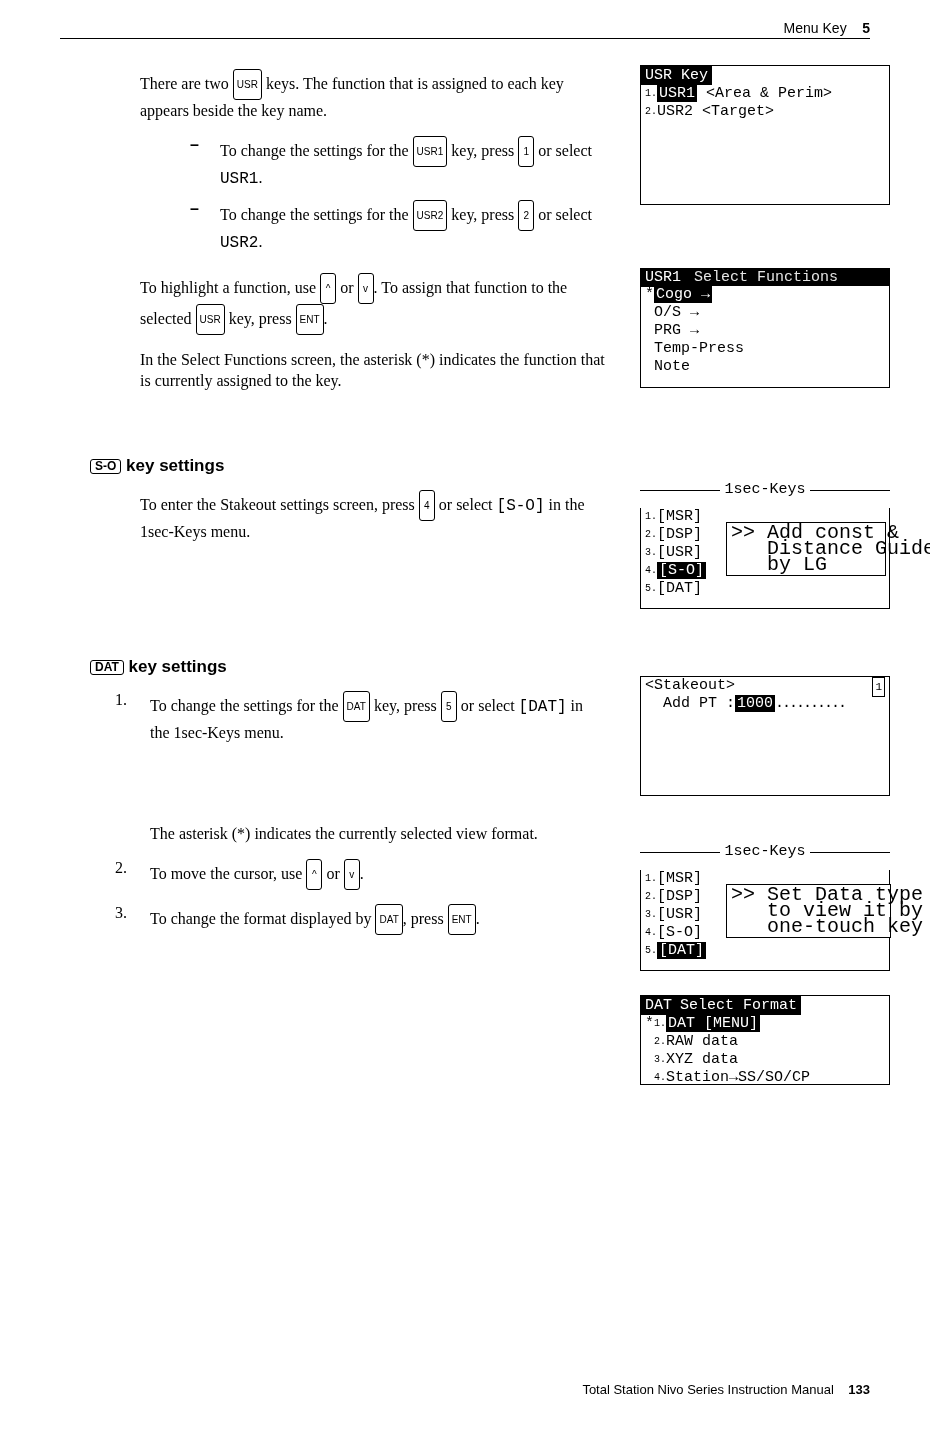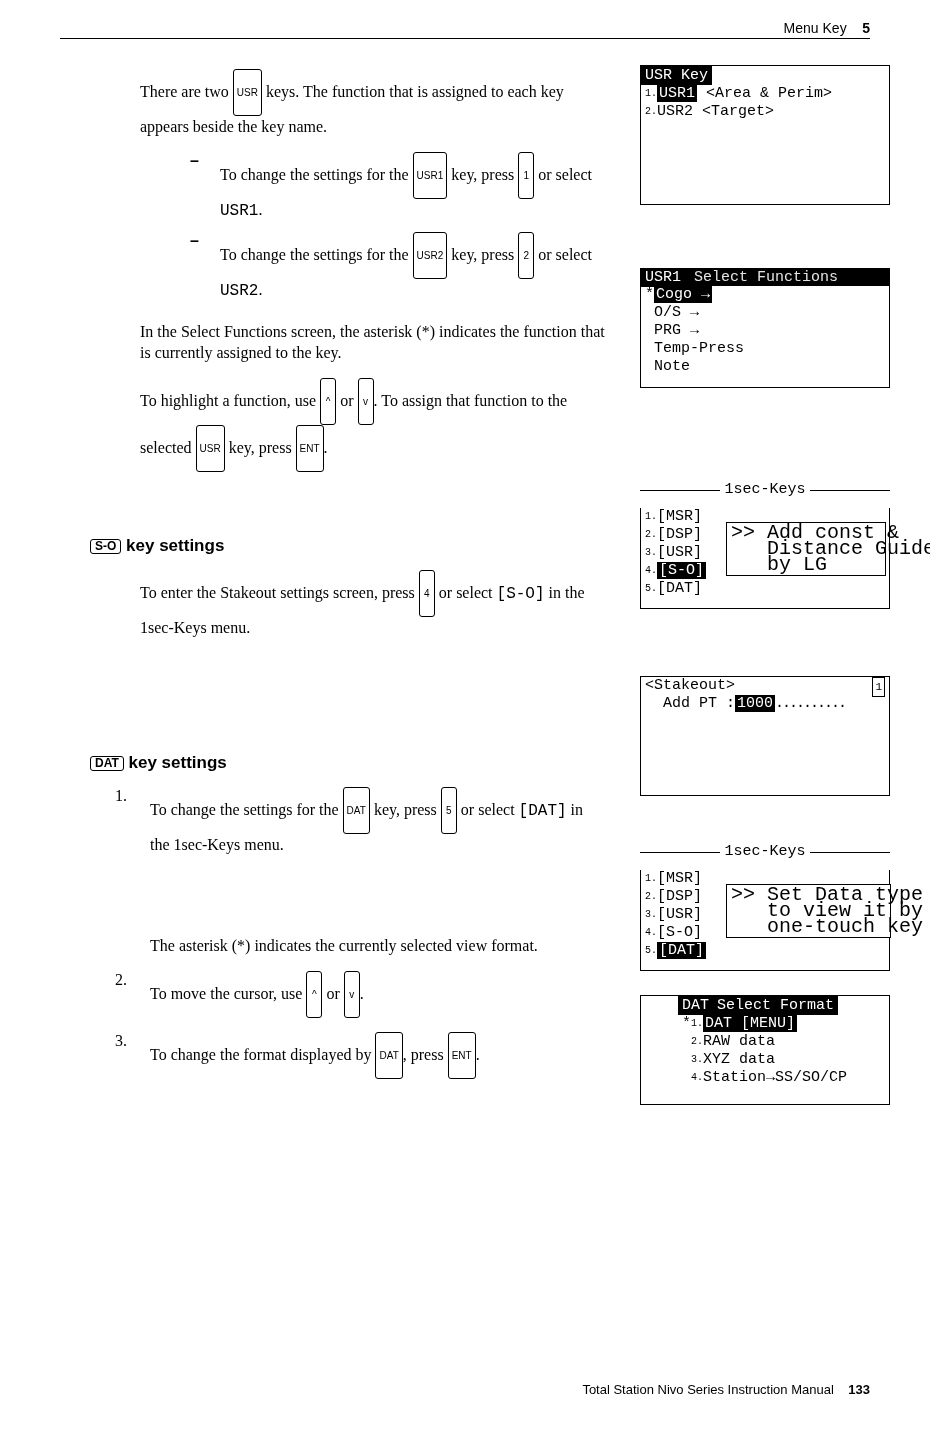--- a/index.html
+++ b/index.html
@@ -49,21 +49,21 @@
     margin-bottom: 8px;
   }
   .para {
     margin: 0 0 14px 0;
     line-height: 1.35;
   }
   .keycap {
     display: inline-block;
     border: 1px solid #000;
     border-radius: 3px;
-    padding: 16px 3px;
+    padding: 8px 3px;
     font-family: Arial, Helvetica, sans-serif;
     font-size: 10px;
     line-height: 13px;
     vertical-align: 1px;
     min-width: 8px;
     text-align: center;
   }
   .mono {
     font-family: "Courier New", monospace;
   }
@@ -187,24 +187,24 @@
   </div>
 
   <div class="lcd" style="top:65px; left:640px; height:140px;">
     <div><span class="lcd-title">USR Key</span></div>
     <div class="line"><span class="num">1.</span><span class="inv">USR1</span><span> &lt;Area &amp; Perim&gt;</span></div>
     <div class="line"><span class="num">2.</span><span>USR2 &lt;Target&gt;</span></div>
   </div>
 
   <div class="row" style="margin-top:6px;">
     <div class="text-col">
-      <p class="para">In the Select Functions screen, the asterisk (*) indicates the function that is currently assigned to the key.</p>
       <p class="para">
         <span>To highlight a function, use </span><span class="keycap">^</span><span> or </span><span class="keycap">v</span><span>. To assign that function to the selected </span><span class="keycap">USR</span><span> key, press </span><span class="keycap">ENT</span><span>.</span>
       </p>
+      <p class="para">In the Select Functions screen, the asterisk (*) indicates the function that is currently assigned to the key.</p>
     </div>
   </div>
 
   <div class="lcd" style="top:268px; left:640px; height:120px;">
     <div style="background:#000;"><span class="lcd-title" style="color:#fff;background:#000;display:inline;">USR1</span><span style="background:#000;color:#e5e5e5;"> Select Functions</span></div>
     <div class="line">*<span class="inv">Cogo →</span></div>
     <div class="line">&nbsp;<span>O/S →</span></div>
     <div class="line">&nbsp;<span>PRG →</span></div>
     <div class="line">&nbsp;<span>Temp-Press</span></div>
     <div class="line">&nbsp;<span>Note</span></div>
@@ -278,21 +278,21 @@
       <div class="line"><span class="num">2.</span><span>[DSP]</span></div>
       <div class="line"><span class="num">3.</span><span>[USR]</span></div>
       <div class="line"><span class="num">4.</span><span>[S-O]</span></div>
       <div class="line"><span class="num">5.</span><span class="inv">[DAT]</span></div>
       <div class="lcd-box" style="top:14px;left:85px;width:155px;white-space:pre;">&gt;&gt; Set Data type
    to view it by
    one-touch key</div>
     </div>
   </div>
 
-  <div class="lcd" style="top:995px; left:640px; height:110px;padding-left:37px;">
+  <div class="lcd" style="top:995px; left:640px; height:90px;">
     <div><span class="lcd-title">DAT</span><span class="lcd-title" style="background:#000;"> Select Format</span></div>
     <div class="line">*<span class="num">1.</span><span class="inv">DAT [MENU]</span></div>
     <div class="line">&nbsp;<span class="num">2.</span><span>RAW data</span></div>
     <div class="line">&nbsp;<span class="num">3.</span><span>XYZ data</span></div>
     <div class="line">&nbsp;<span class="num">4.</span><span>Station→SS/SO/CP</span></div>
   </div>
 
   <div class="footer">
     <span>Total Station Nivo Series Instruction Manual</span>&nbsp;&nbsp;&nbsp;
     <span class="pg">133</span>

